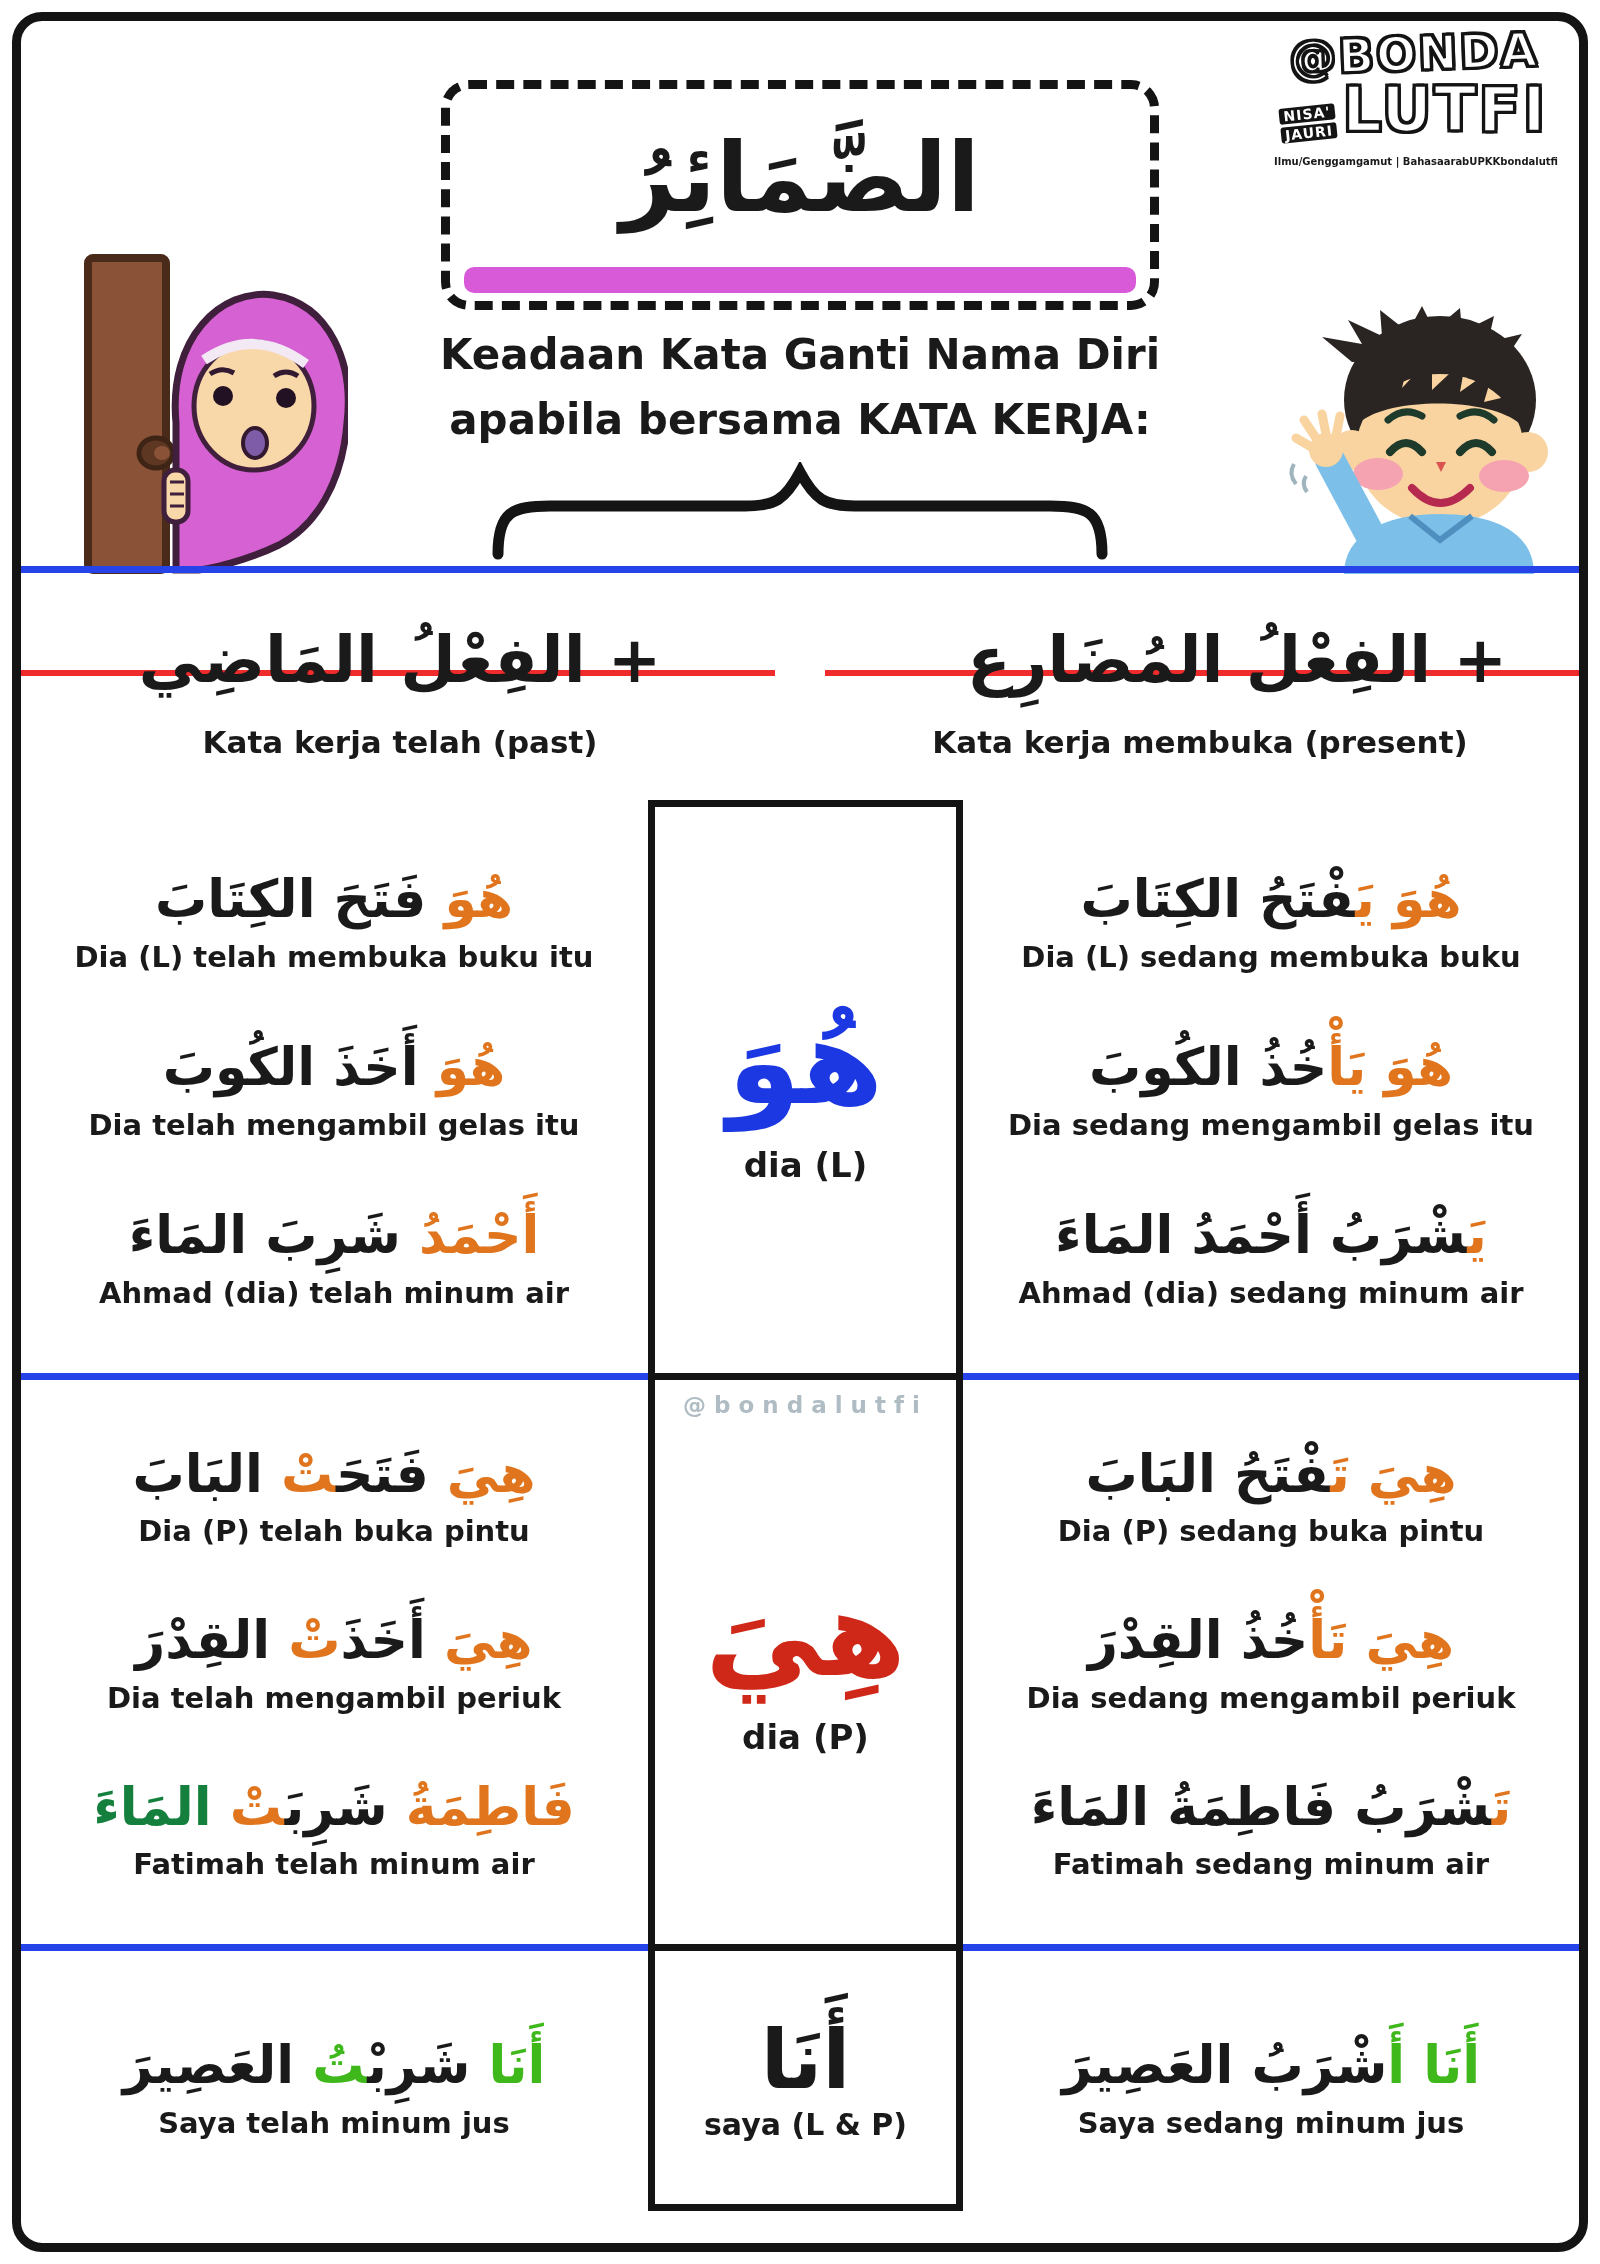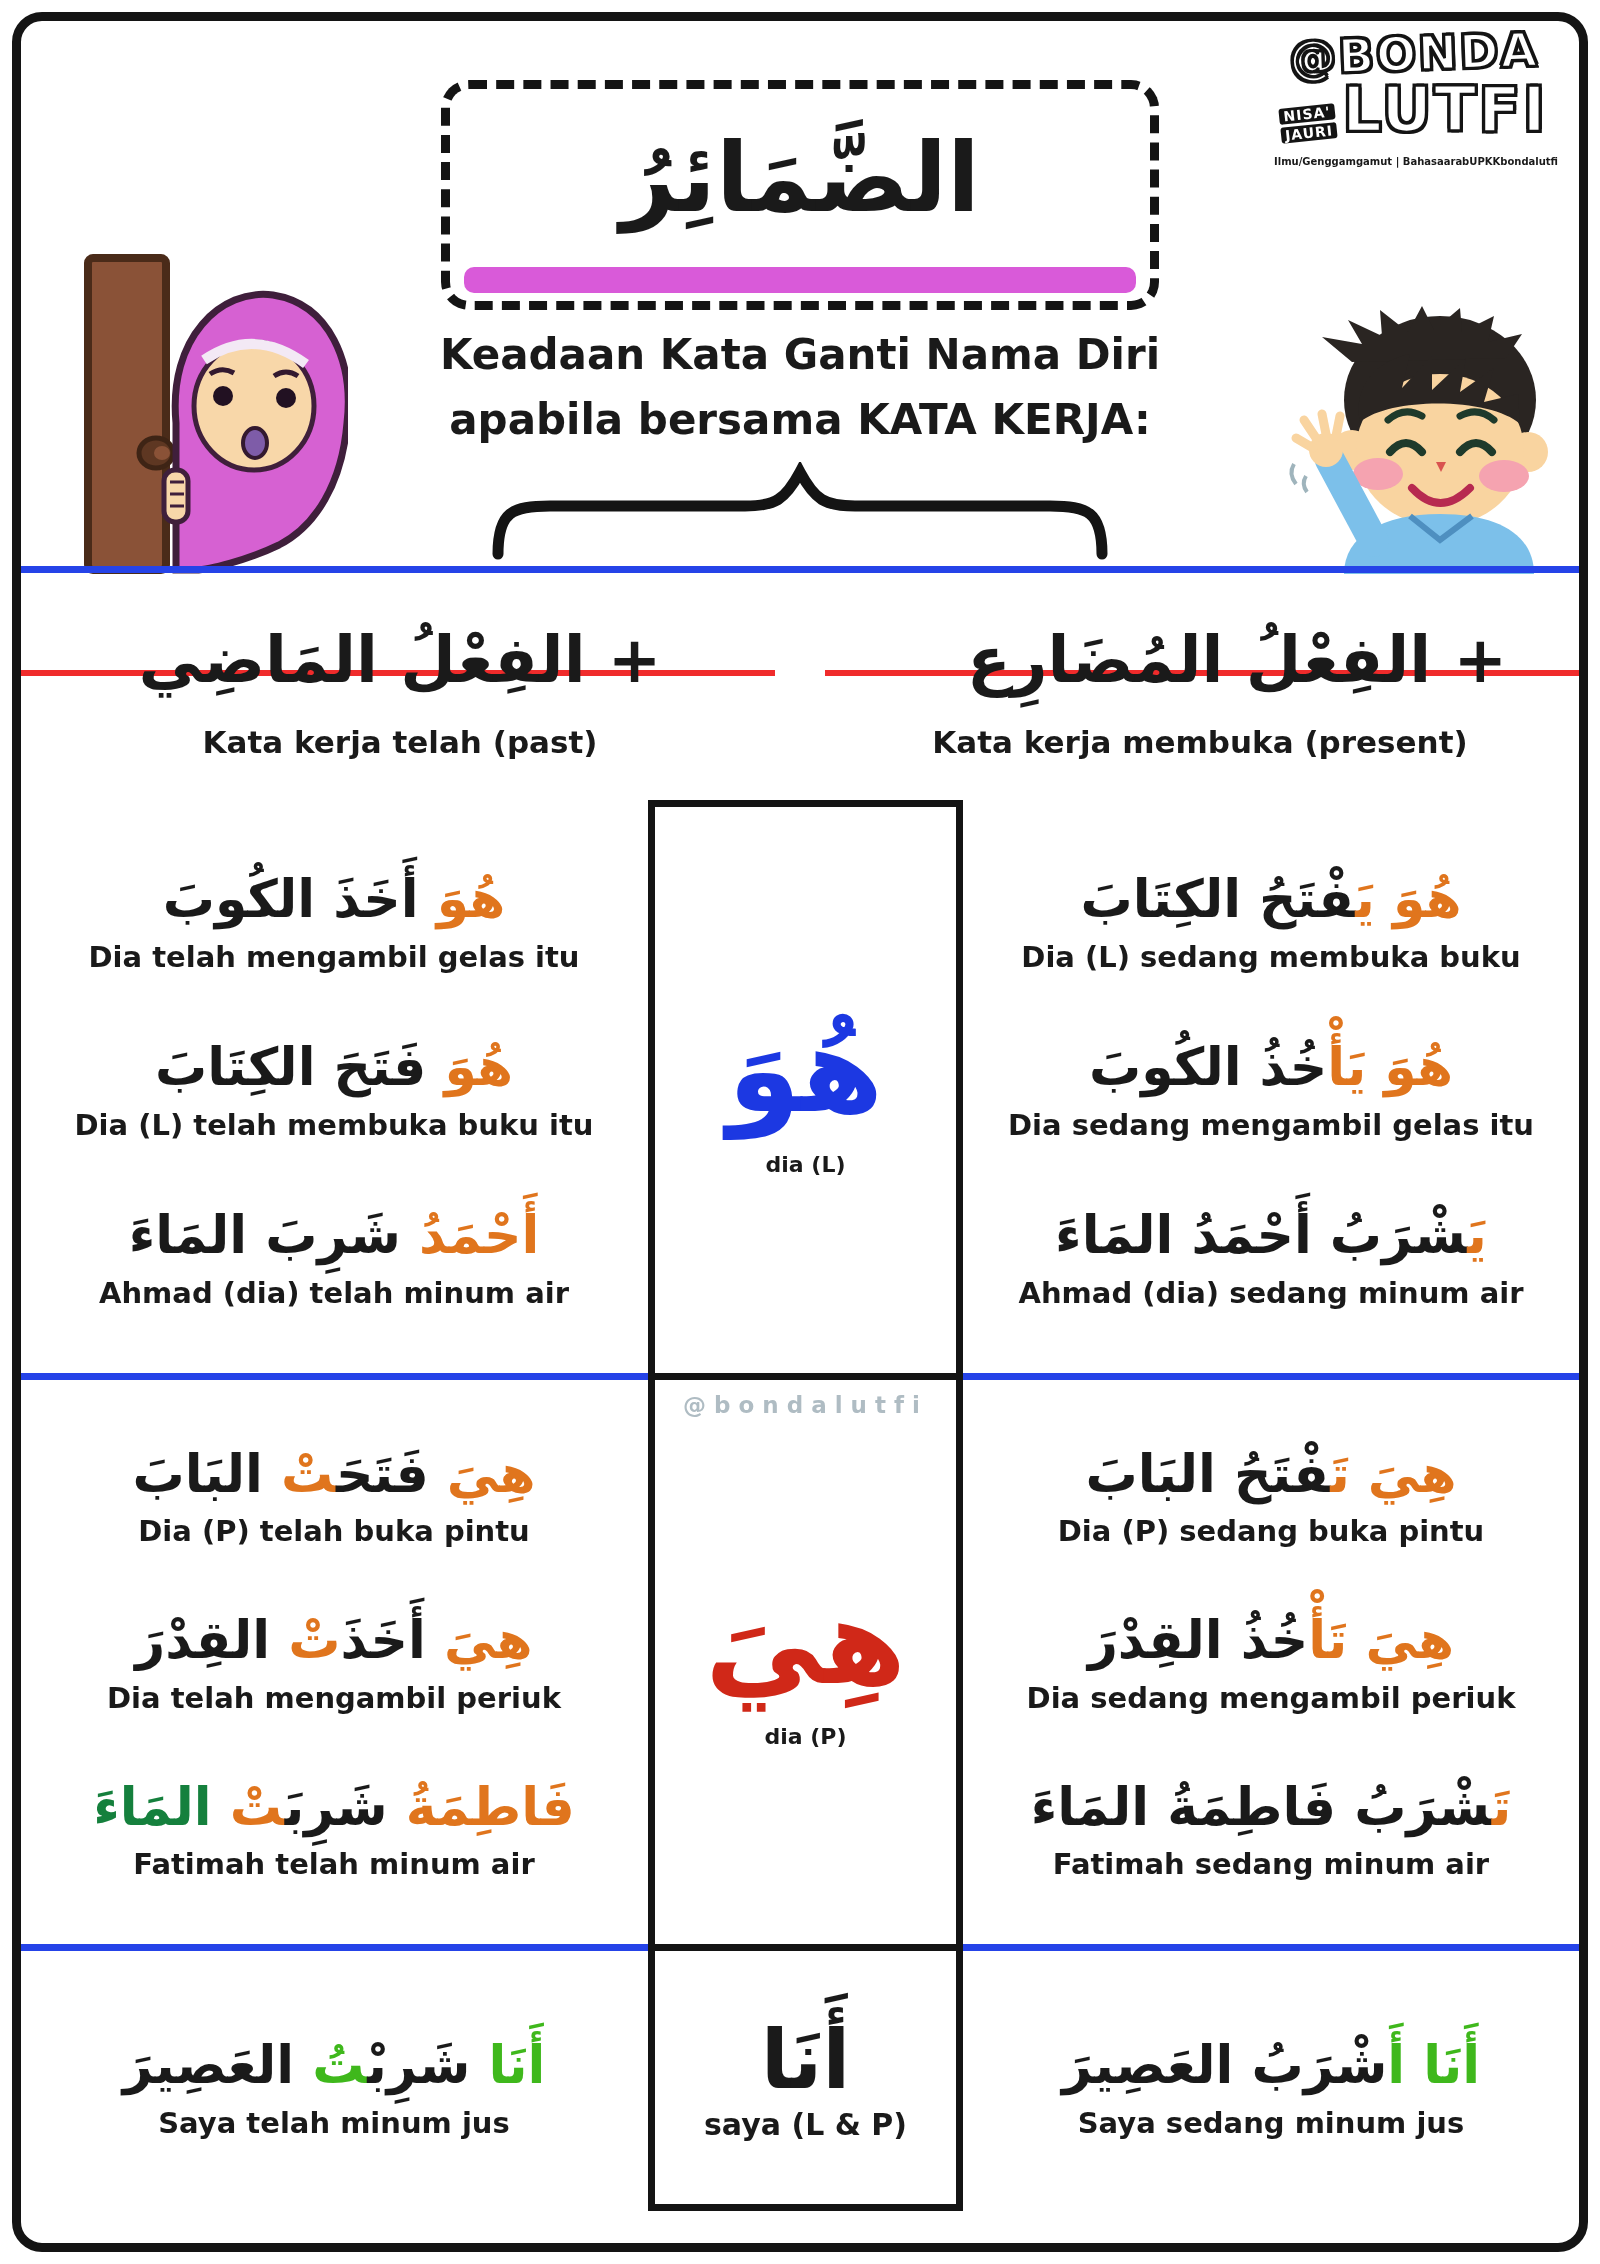--- a/index.html
+++ b/index.html
@@ -65,21 +65,21 @@
   .middle-box{position:absolute;left:648px;top:800px;width:315px;height:1411px;
               border:7px solid #141414;box-sizing:border-box;background:#fff;
               display:flex;flex-direction:column;}
   .cell{position:relative;display:flex;flex-direction:column;align-items:center;
         justify-content:center;}
   .cell.c1{flex:0 0 566px;} .cell.c2{flex:0 0 564px;border-top:7px solid #141414;}
   .cell.c3{flex:1;border-top:7px solid #141414;}
   .pr{font-weight:700;direction:rtl;line-height:1.15;}
   .cell.c1 .pr,.cell.c2 .pr{font-size:118px;}
   .cell.c3 .pr{font-size:82px;}
-  .pl{font-size:22px;font-weight:700;margin-top:14px;color:#1a1a1a;}
+  .pl{font-size:34px;font-weight:700;margin-top:14px;color:#1a1a1a;}
   .cell.c3 .pl{font-size:30px;margin-top:0;}
   .wm{position:absolute;top:12px;left:0;right:0;text-align:center;font-size:23px;
       font-weight:600;letter-spacing:8px;color:var(--c-watermark,#afbcc3);}
 
   
   .divider{position:absolute;height:7px;background:var(--c-line_blue,#2543e8);}
   #div-l1{left:21px;top:1373px;width:627px;} #div-r1{left:963px;top:1373px;width:616px;}
   #div-l2{left:21px;top:1944px;width:627px;} #div-r2{left:963px;top:1944px;width:616px;}
 
   .illus{position:absolute;}
@@ -178,26 +178,26 @@
   <div class="col-header present">
     <div class="col-ar" dir="rtl">+ الفِعْلُ المُضَارِع</div>
   </div>
   <div class="redline left"></div>
   <div class="redline right"></div>
   <div class="col-note past">Kata kerja telah (past)</div>
   <div class="col-note present">Kata kerja membuka (present)</div>
 
   <div id="past-r1" class="stack">
     <div class="sentence">
+      <div class="ar"><span style="color: rgb(224, 117, 29);">هُوَ </span><span style="color: rgb(26, 26, 26);">فَتَحَ الكِتَابَ</span></div>
+      <div class="tr">Dia (L) telah membuka buku itu</div>
+    </div>
+    <div class="sentence">
       <div class="ar"><span style="color: rgb(224, 117, 29);">هُوَ </span><span style="color: rgb(26, 26, 26);">أَخَذَ الكُوبَ</span></div>
       <div class="tr">Dia telah mengambil gelas itu</div>
-    </div>
-    <div class="sentence">
-      <div class="ar"><span style="color: rgb(224, 117, 29);">هُوَ </span><span style="color: rgb(26, 26, 26);">فَتَحَ الكِتَابَ</span></div>
-      <div class="tr">Dia (L) telah membuka buku itu</div>
     </div>
     <div class="sentence">
       <div class="ar"><span style="color: rgb(224, 117, 29);">أَحْمَدُ </span><span style="color: rgb(26, 26, 26);">شَرِبَ المَاءَ</span></div>
       <div class="tr">Ahmad (dia) telah minum air</div>
     </div>
   </div>
   <div id="past-r2" class="stack">
     <div class="sentence">
       <div class="ar"><span style="color: rgb(224, 117, 29);">هِيَ </span><span style="color: rgb(26, 26, 26);">فَتَحَ</span><span style="color: rgb(224, 117, 29);">تْ</span><span style="color: rgb(26, 26, 26);"> البَابَ</span></div>
       <div class="tr">Dia (P) telah buka pintu</div>

